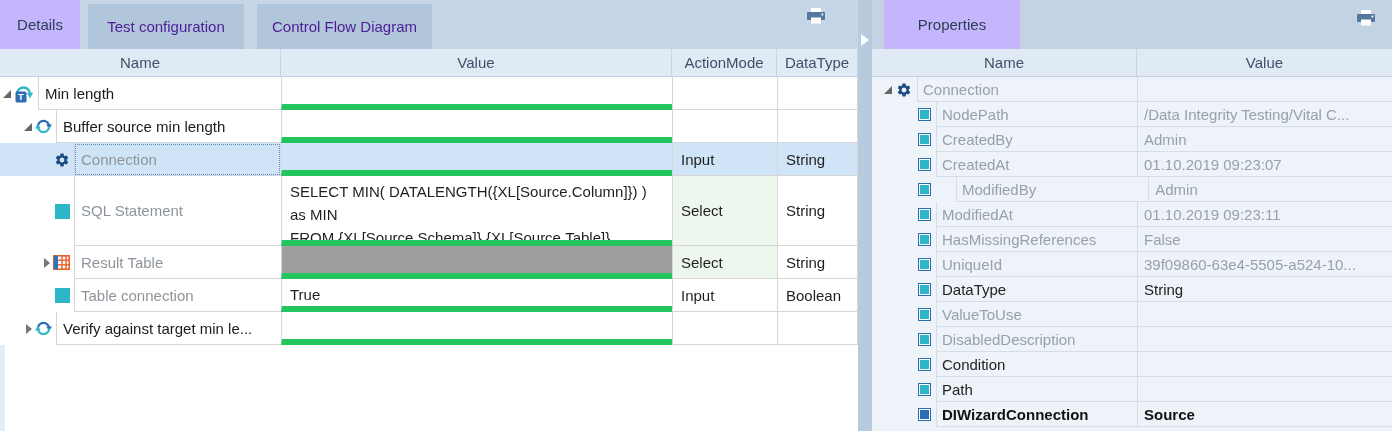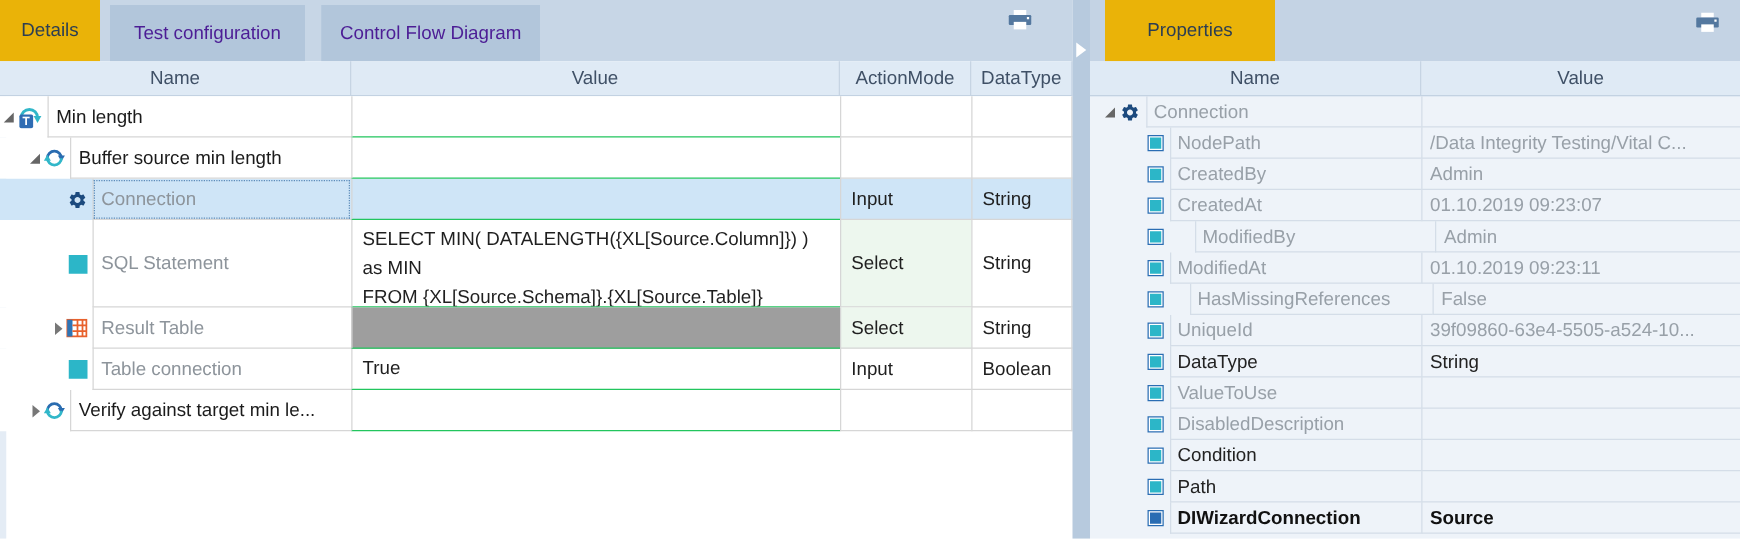--- a/index.html
+++ b/index.html
@@ -11,40 +11,40 @@
   .left-panel{position:absolute;left:0;top:0;width:858px;height:431px;background:#fff}
   .splitter{position:absolute;left:858px;top:0;width:14px;height:431px;background:#b7cade}
   .collapse-arrow{position:absolute;left:3px;top:34px;width:0;height:0;
     border-top:6px solid transparent;border-bottom:6px solid transparent;border-left:8px solid #fff}
   .right-panel{position:absolute;left:872px;top:0;width:520px;height:431px;background:#eef3f9}
 
   
   .tabstrip{position:absolute;left:0;top:0;right:0;height:49px;background:#c7d6e6}
   .tab{position:absolute;top:4px;height:45px;display:flex;align-items:center;justify-content:center;
     background:#b2c6db;color:#4c1d95;cursor:default}
-  .tab.active{top:0;height:49px;background:#eab308;color:#2c3e53}
+  .tab.active{top:0;height:49px;background:#c4b5fd;color:#2c3e53}
   .printer{position:absolute}
 
   
   .hdr{position:absolute;left:0;top:49px;height:28px;display:flex;background:#dfeaf5;
     border-bottom:1px solid #c3d2e2;color:#3f5066}
   .hcell{display:flex;align-items:center;justify-content:center;border-right:1px solid #c6d4e3;height:100%}
 
   
   .left-strip{position:absolute;left:0;top:77px;width:5px;height:354px;background:#e4ecf5}
   .lrows{position:absolute;left:0;top:77px;width:858px}
   .lrow{display:flex;width:858px;height:33px;background:#fff}
   .lrow.tall{height:70px}
   .lrow.sel{background:#cfe5f7}
   .lname{width:281px;display:flex;align-items:stretch}
   .gutter{display:flex;align-items:center;justify-content:flex-end;gap:3px;padding-right:4px;flex:none}
   .ncell{flex:1;border-left:1px solid #d6d6d6;border-bottom:1px solid #d6d6d6;
     display:flex;align-items:center;padding-left:6px;white-space:nowrap;overflow:hidden}
   .sel .ncell{outline:1px dotted #5c8cba;outline-offset:-2px}
-  .vcell{width:391px;border-left:1px solid #d6d6d6;border-bottom:1px solid #22c55e;
+  .vcell{width:391px;border-left:1px solid #d6d6d6;border-bottom:6px solid #22c55e;
     padding:4px 0 0 8px;line-height:23px;white-space:pre-line;overflow:hidden}
   .vcell.disabled{background:#9e9e9e}
   .acell{width:105px;border-left:1px solid #d6d6d6;border-bottom:1px solid #d6d6d6;
     display:flex;align-items:center;padding-left:8px}
   .acell.green{background:#edf7ee}
   .dcell{width:81px;border-left:1px solid #d6d6d6;border-right:1px solid #d6d6d6;
     border-bottom:1px solid #d6d6d6;display:flex;align-items:center;padding-left:8px}
   .tdark{color:#1b1b1b}
   .tmuted{color:#8d949b}
 
@@ -319,21 +319,21 @@
           <div class="pvalue pmuted">01.10.2019 09:23:11</div>
         </div>
         <div class="prow">
           <div class="pgutter" style="width: 64px;">
             <span class="icz">
               <span class="pic">
                 <i></i>
               </span>
             </span>
           </div>
-          <div class="pname pmuted" style="width: 201px; margin-left: 16px;">HasMissingReferences</div>
+          <div class="pname pmuted" style="width: 201px;">HasMissingReferences</div>
           <div class="pvalue pmuted">False</div>
         </div>
         <div class="prow">
           <div class="pgutter" style="width: 64px;">
             <span class="icz">
               <span class="pic">
                 <i></i>
               </span>
             </span>
           </div>

